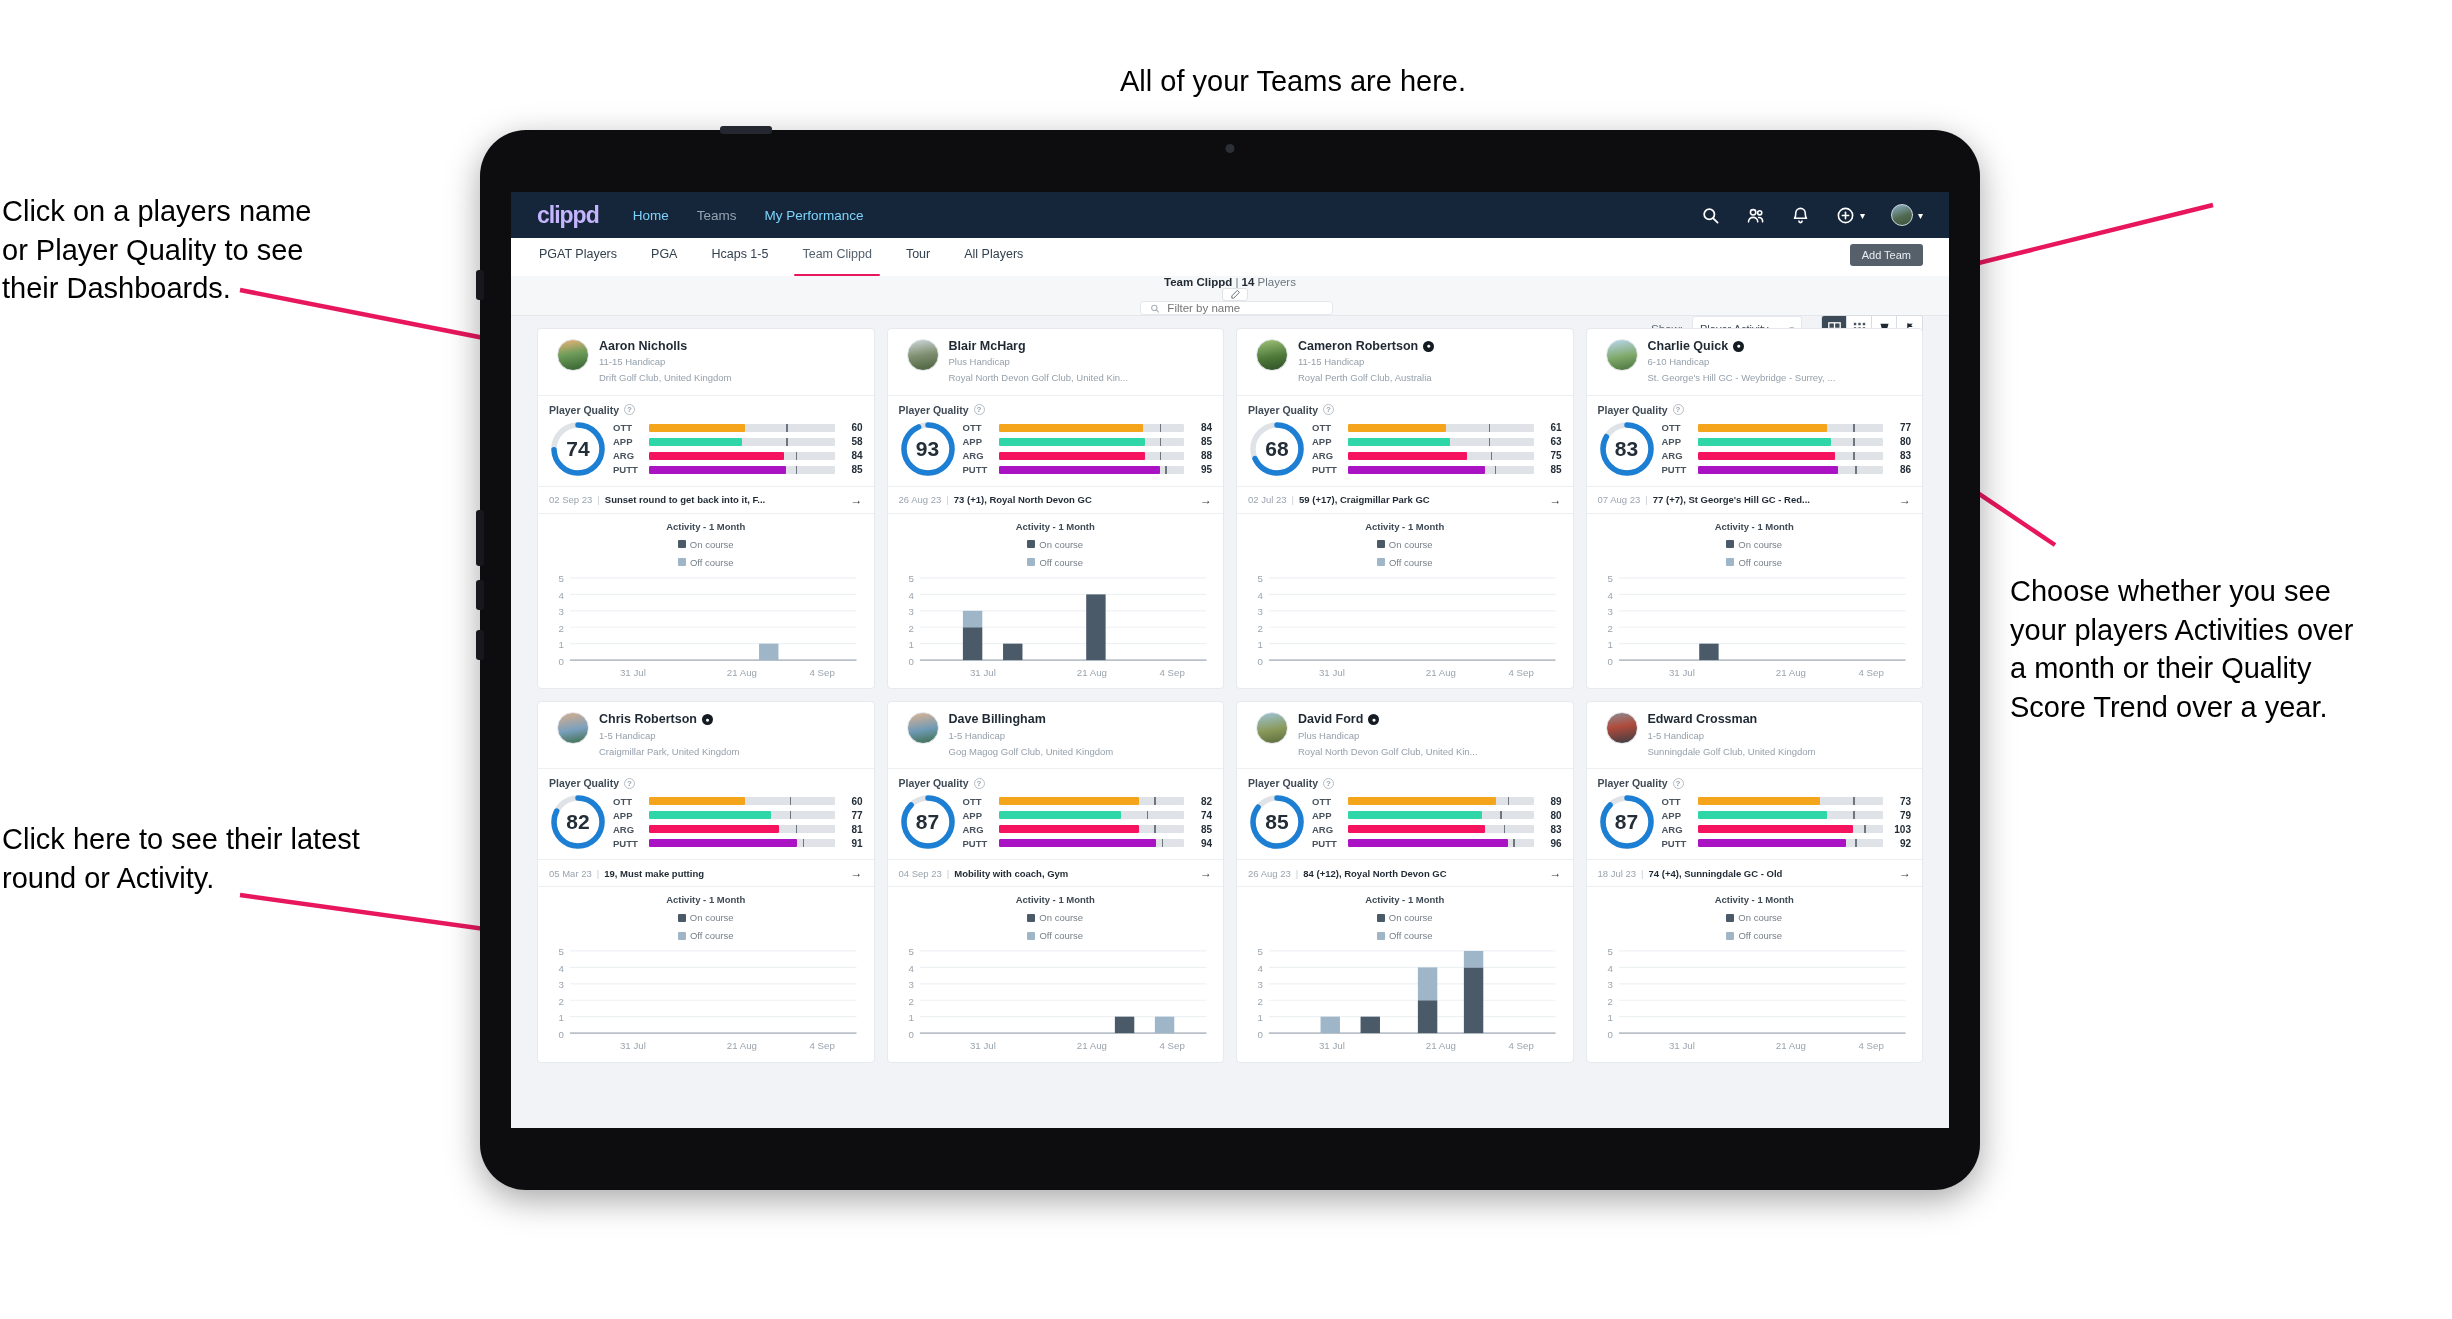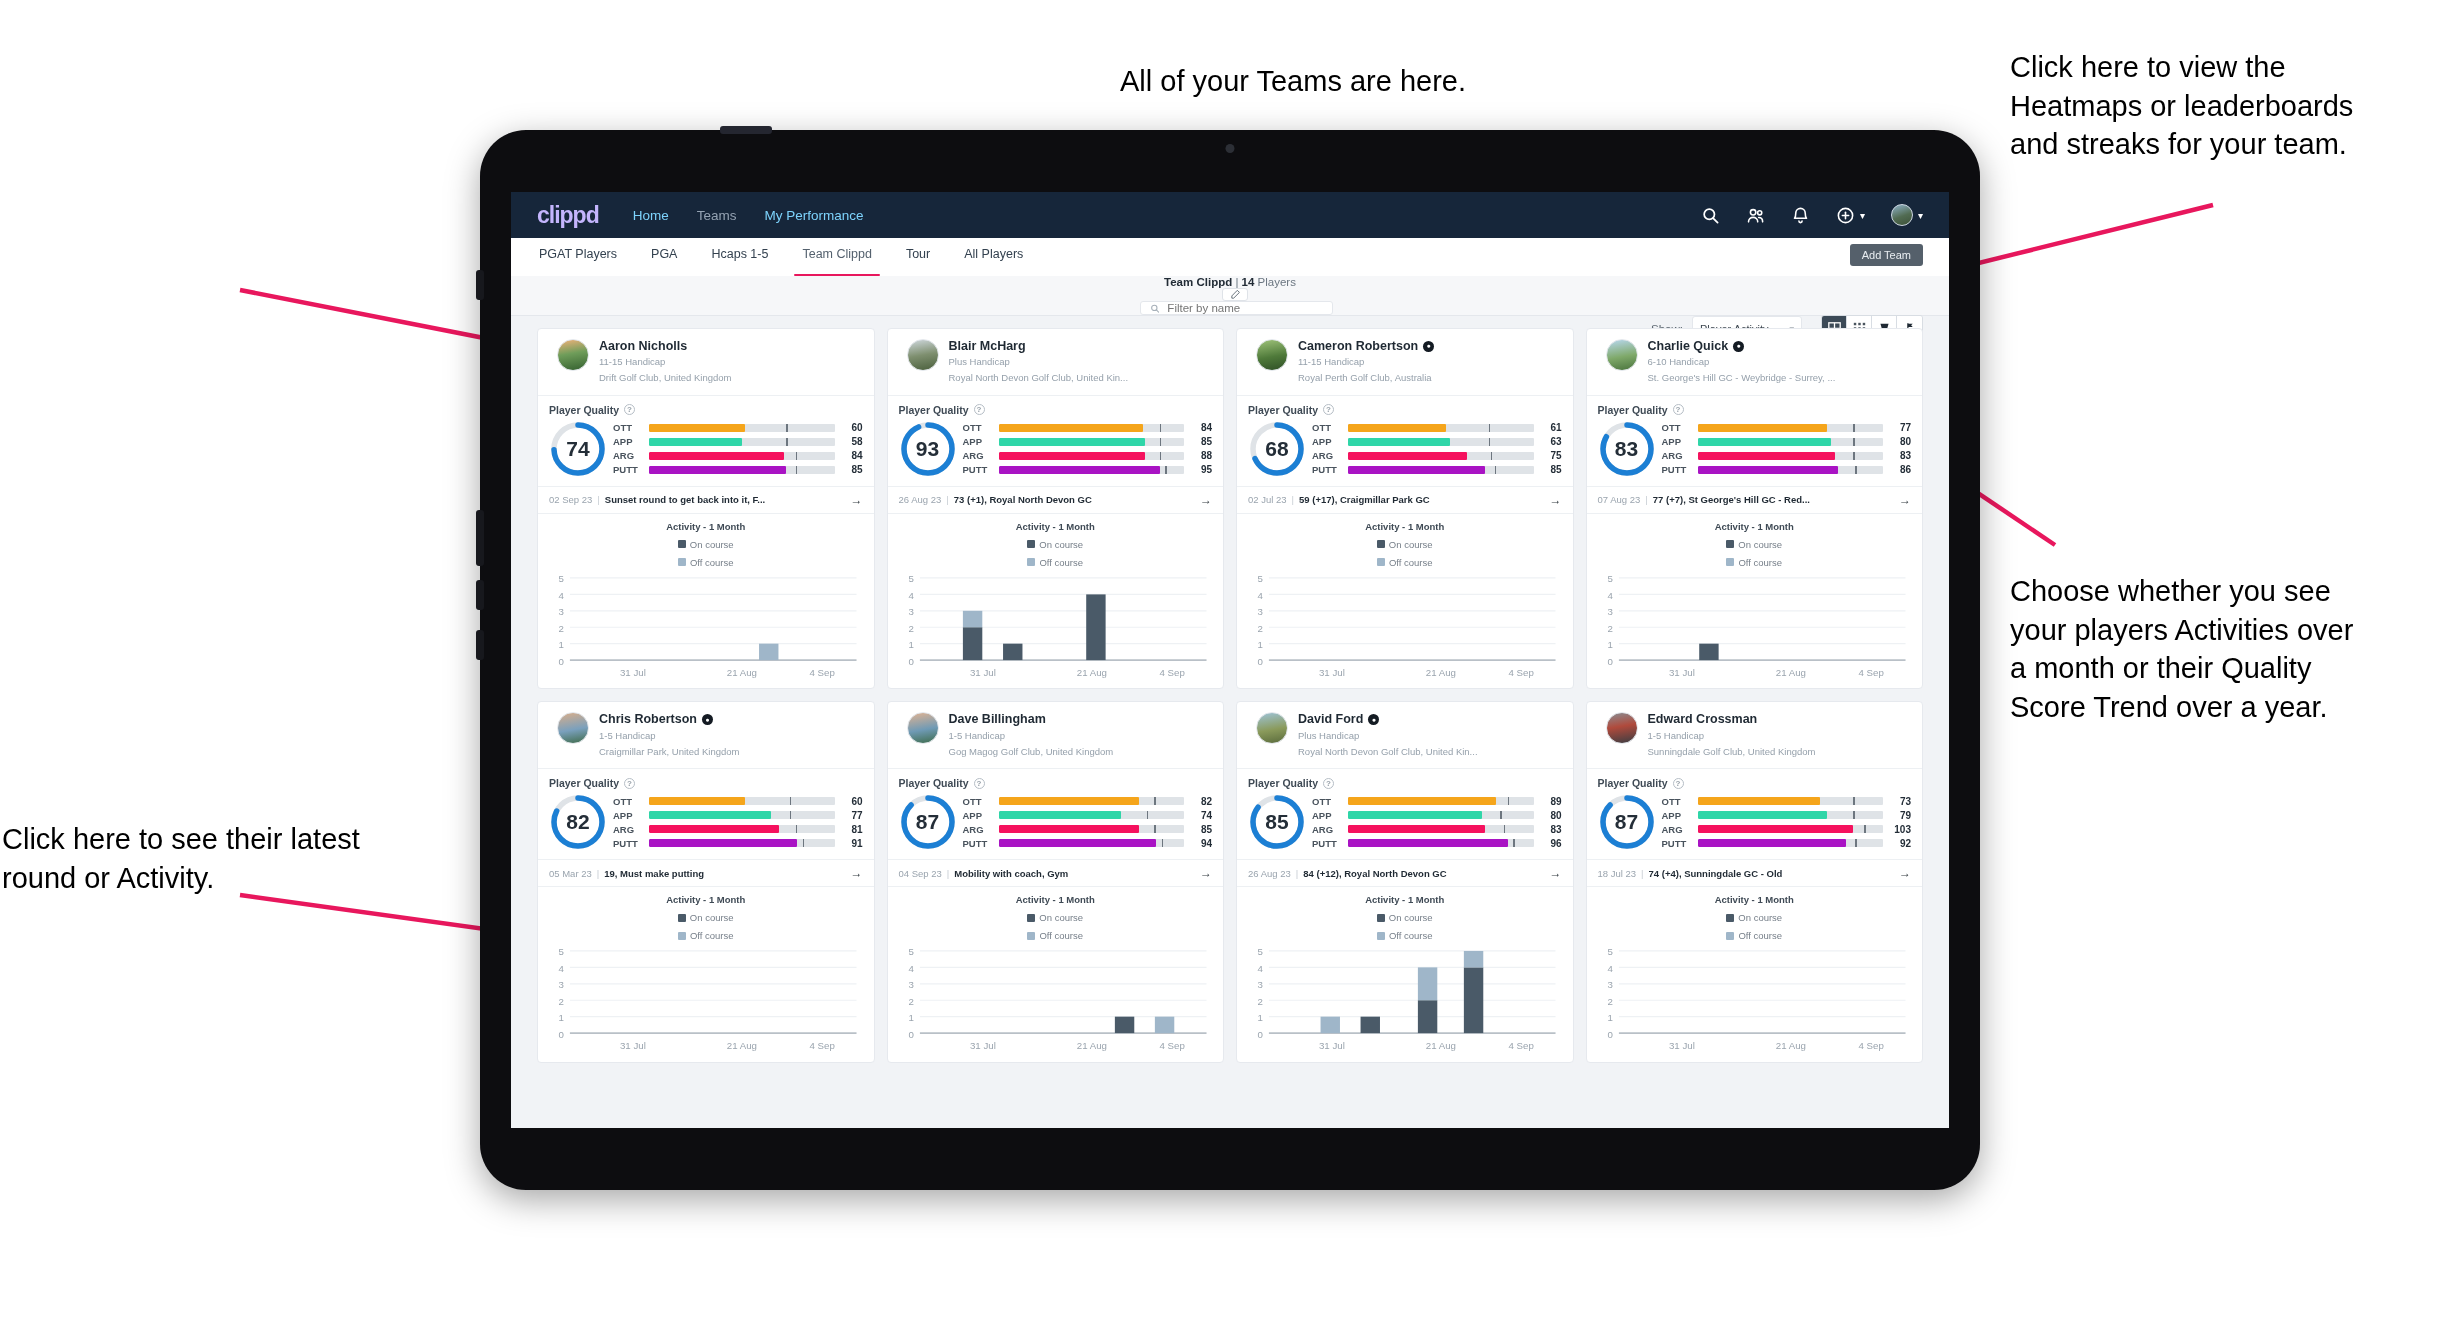--- a/index.html
+++ b/index.html
@@ -224,26 +224,26 @@
   .chart svg { display: block; }
 
   .anno-line { stroke: #e8175d; stroke-width: 4.5; fill: none; }
   .anno-head { fill: #e8175d; }
 </style>
 </head>
 <body>
 
 <div id="stage">
 
+  <div class="anno anno-tl">Click on a players name
+or Player Quality to see
+their Dashboards.</div>
   <div class="anno anno-bl">Click here to see their latest
 round or Activity.</div>
   <div class="anno anno-top">All of your Teams are here.</div>
-  <div class="anno anno-tr">Click here to view the
-Heatmaps or leaderboards
-and streaks for your team.</div>
   <div class="anno anno-mr">Choose whether you see
 your players Activities over
 a month or their Quality
 Score Trend over a year.</div>
 
   <svg class="arrow" style="left:0;top:0;width:2452px;height:1319px">
     <defs>
       <marker id="ah" markerWidth="7" markerHeight="7" refX="4.5" refY="3.5" orient="auto">
         <path d="M0,0 L7,3.5 L0,7 z" class="anno-head"></path>
       </marker>

